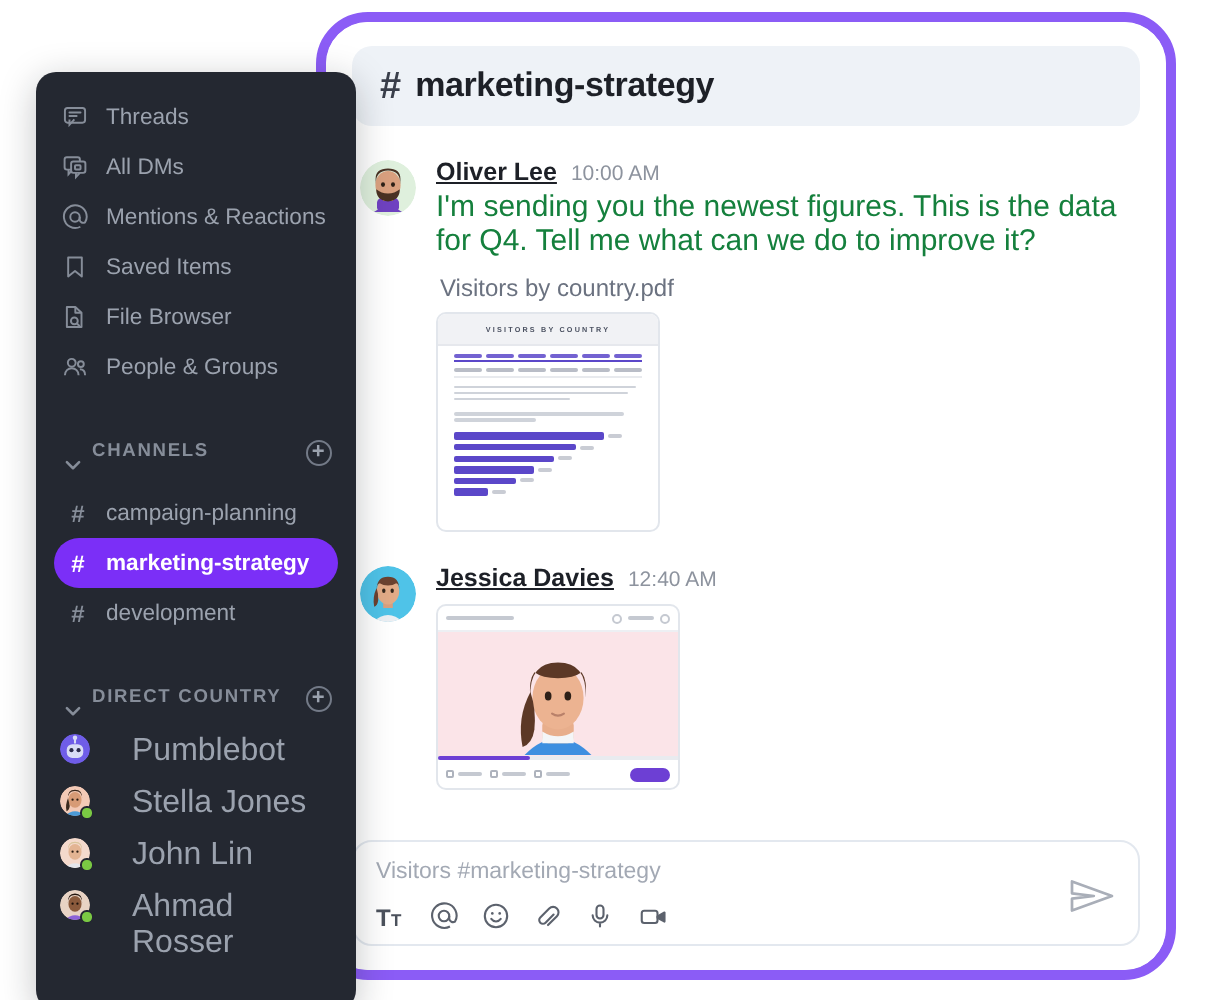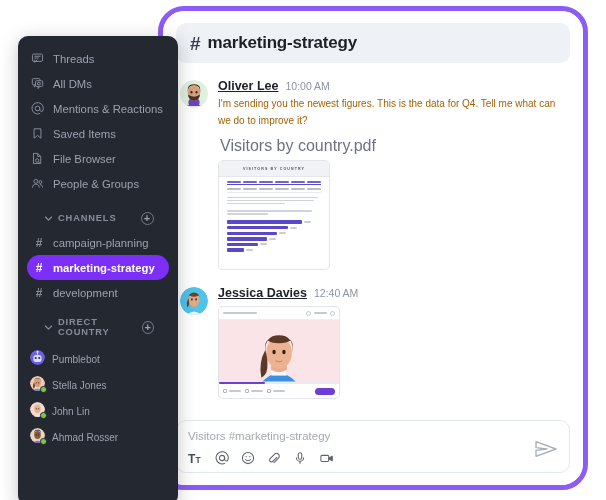--- a/index.html
+++ b/index.html
@@ -49,24 +49,24 @@
   .msg { display:flex; align-items:flex-start; margin-bottom: 16px; }
   .msg-avatar {
     width: 28px; height: 28px; border-radius: 50%;
     flex: none; margin-right: 10px; margin-top: 1px;
     overflow: hidden; position: relative;
   }
   .msg-body { flex: 1 1 auto; min-width: 0; }
   .msg-meta { display:flex; align-items:baseline; gap:7px; margin-bottom: 2px; }
   .msg-author { font-size: 12.5px; font-weight: 700; color:#1d2027;text-decoration:underline; }
   .msg-time { font-size: 10.5px; color:#8d939e; }
-  .msg-text { font-size: 10px; line-height: 17px; color:#a16207; }
-
-  
-  .attach-name { font-size: 16px; color:#6b7280; margin: 8px 0 5px 2px; }
+  .msg-text { font-size: 15px; line-height: 17px; color:#15803d; }
+
+  
+  .attach-name { font-size: 12px; color:#6b7280; margin: 8px 0 5px 2px; }
   .pdf-card {
     width: 112px; height: 110px;
     border: 1px solid #e2e6ec; border-radius: 5px;
     background: #ffffff; padding: 5px;
     overflow: hidden;
   }
   .pdf-page { width:100%; height:100%; background:#fff; display:flex; flex-direction:column; }
   .pdf-title-band {
     background:#f1f2f5; border-bottom:1px solid #e6e8ed;
     height: 16px; display:flex; align-items:center; justify-content:center;
@@ -139,41 +139,41 @@
     box-shadow: 0 4px 18px rgba(20,22,28,.25);
   }
   .side-item {
     display:flex; align-items:center; gap:9px;
     height: 25px; padding: 0 12px;
     color:#9ba2ae; font-size:11.3px;
     cursor:pointer;
   }
   .side-item .ico { width:14px; height:14px; flex:none; display:flex; align-items:center; justify-content:center; color:#868d99; }
   .side-section {
-    display:flex; align-items:center; height:24px; padding:0 24px; margin-top:10px;
+    display:flex; height:24px; padding:0 12px; margin-top:24px;
     color:#868d99; font-size:9.3px; font-weight:700; letter-spacing:.85px;
   }
   .chev { width:12px; flex:none; display:flex; align-items:center; justify-content:center; }
   .section-label { margin-left: 4px; }
   .plus-circle {
     margin-left:auto; width:13px; height:13px; border:1px solid #737a87; border-radius:50%;
     display:flex; align-items:center; justify-content:center; color:#9ba2ae; font-size:11px; line-height:1;
     cursor:pointer;
   }
   .chan-item {
     display:flex; align-items:center; gap:8px;
     height:25px; margin: 0 9px; padding: 0 6px;
     border-radius: 13px; color:#9ba2ae; font-size:11.3px; cursor:pointer;
   }
   .chan-item .hash { color:#868d99; font-size:12px; font-weight:700; width:12px; text-align:center; }
   .chan-item.active { background:#7b2ff7; color:#fff; font-weight:700; }
   .chan-item.active .hash { color:#fff; }
   .dm-item {
-    display:flex; align-items:flex-end; gap:7px;
-    height:26px; padding:0 12px; color:#9ba2ae; font-size:10px; cursor:pointer;
+    display:flex; align-items:flex-start; gap:21px;
+    height:26px; padding:0 12px; color:#9ba2ae; font-size:16px; cursor:pointer;
   }
   .dm-av { width:15px; height:15px; border-radius:50%; flex:none; position:relative; overflow:visible; }
   .dm-av .face { width:100%; height:100%; border-radius:50%; overflow:hidden; display:block; }
   .dm-av .status {
     position:absolute; right:-1.5px; bottom:-1.5px;
     width:6.5px; height:6.5px; border-radius:50%;
     background:#7ac943; border:1.2px solid #242831;
   }
 </style>
 </head>

